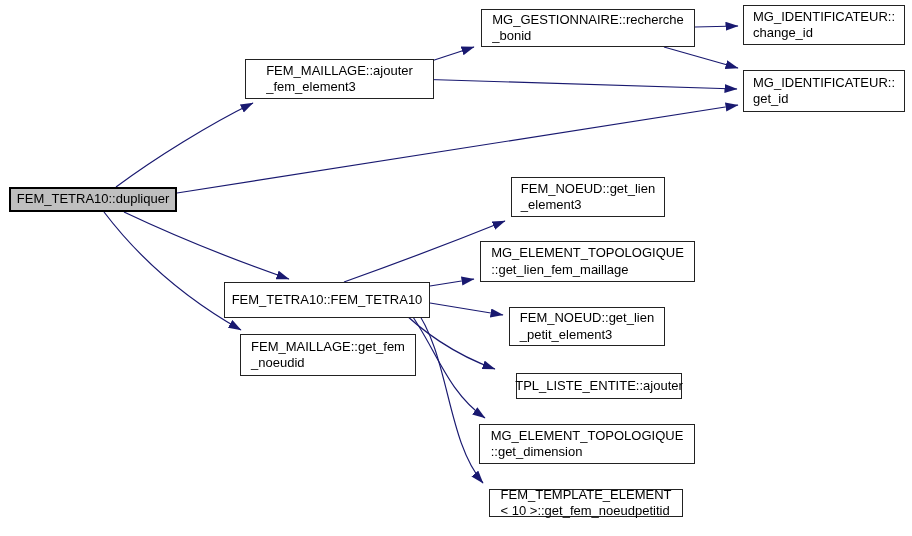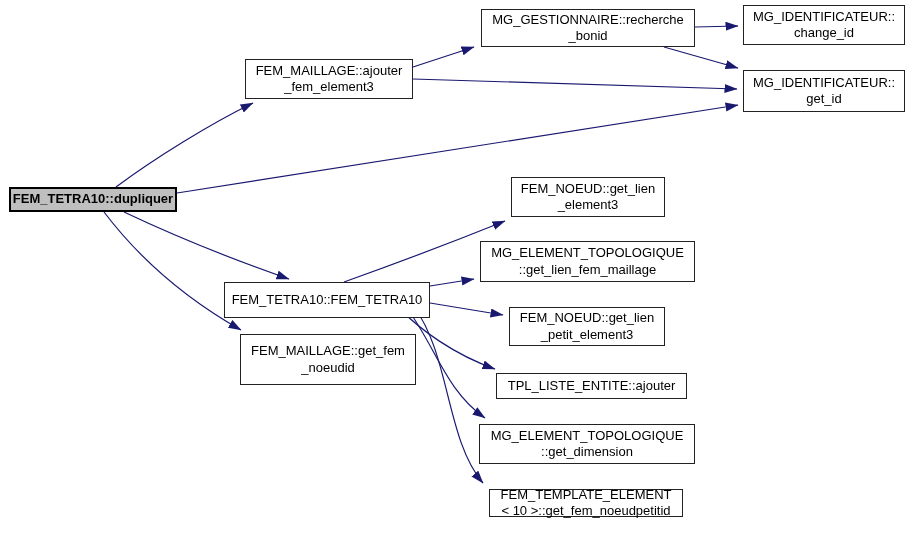--- a/index.html
+++ b/index.html
@@ -16,30 +16,29 @@
     stroke:var(--edge,#191970);
     stroke-width:1.2;
   }
   .node{
     position:absolute;
     box-sizing:border-box;
     background:var(--node-fill,#ffffff);
     border:1px solid var(--node-border,#222222);
     color:var(--text,#000000);
     display:flex;align-items:center;justify-content:center;
-    text-align:center;
+    text-align:left;
     font-size:13px;line-height:1.25;
     white-space:pre-line;
     cursor:pointer;
   }
   .node.hl{
     background:var(--hl-fill,#bfbfbf);
     border-width:2px;
     border-color:#000;
-    font-weight:bold;
   }
 </style>
 </head>
 <body>
 
 <div class="canvas">
 
   <svg class="edges" viewBox="0 0 912 536">
     <defs>
       <marker id="arrow" markerUnits="userSpaceOnUse" markerWidth="14" markerHeight="10" refX="12.5" refY="4.5" orient="auto">
@@ -59,21 +58,21 @@
     <path class="edge" d="M430,303 L503,315" marker-end="url(#arrow)"></path>
     <path class="edge" d="M398,307 C420,330 455,355 495,369" marker-end="url(#arrow)"></path>
     <path class="edge" d="M406,307 C435,345 445,390 485,418" marker-end="url(#arrow)"></path>
     <path class="edge" d="M414,307 C450,355 446,440 483,483" marker-end="url(#arrow)"></path>
   </svg>
 
   <div class="node hl" style="left:9px;top:187px;width:168px;height:25px">
     <span>FEM_TETRA10::dupliquer</span>
   </div>
 
-  <div class="node" style="left:245px;top:59px;width:168px;height:40px">
+  <div class="node" style="left:245px;top:59px;width:189px;height:40px">
     <span>FEM_MAILLAGE::ajouter
 _fem_element3</span>
   </div>
 
   <div class="node" style="left:481px;top:9px;width:214px;height:38px">
     <span>MG_GESTIONNAIRE::recherche
 _bonid</span>
   </div>
 
   <div class="node" style="left:743px;top:5px;width:162px;height:40px">
@@ -94,36 +93,36 @@
   <div class="node" style="left:480px;top:241px;width:215px;height:41px">
     <span>MG_ELEMENT_TOPOLOGIQUE
 ::get_lien_fem_maillage</span>
   </div>
 
   <div class="node" style="left:509px;top:307px;width:156px;height:39px">
     <span>FEM_NOEUD::get_lien
 _petit_element3</span>
   </div>
 
-  <div class="node" style="left:496px;top:373px;width:191px;height:26px">
+  <div class="node" style="left:516px;top:373px;width:166px;height:26px">
     <span>TPL_LISTE_ENTITE::ajouter</span>
   </div>
 
   <div class="node" style="left:479px;top:424px;width:216px;height:40px">
     <span>MG_ELEMENT_TOPOLOGIQUE
 ::get_dimension</span>
   </div>
 
   <div class="node" style="left:489px;top:489px;width:194px;height:28px">
     <span>FEM_TEMPLATE_ELEMENT
 &lt; 10 &gt;::get_fem_noeudpetitid</span>
   </div>
 
   <div class="node" style="left:224px;top:282px;width:206px;height:36px">
     <span>FEM_TETRA10::FEM_TETRA10</span>
   </div>
 
-  <div class="node" style="left:240px;top:334px;width:176px;height:51px">
+  <div class="node" style="left:240px;top:334px;width:176px;height:42px">
     <span>FEM_MAILLAGE::get_fem
 _noeudid</span>
   </div>
 
 </div>
 
 </body></html>

